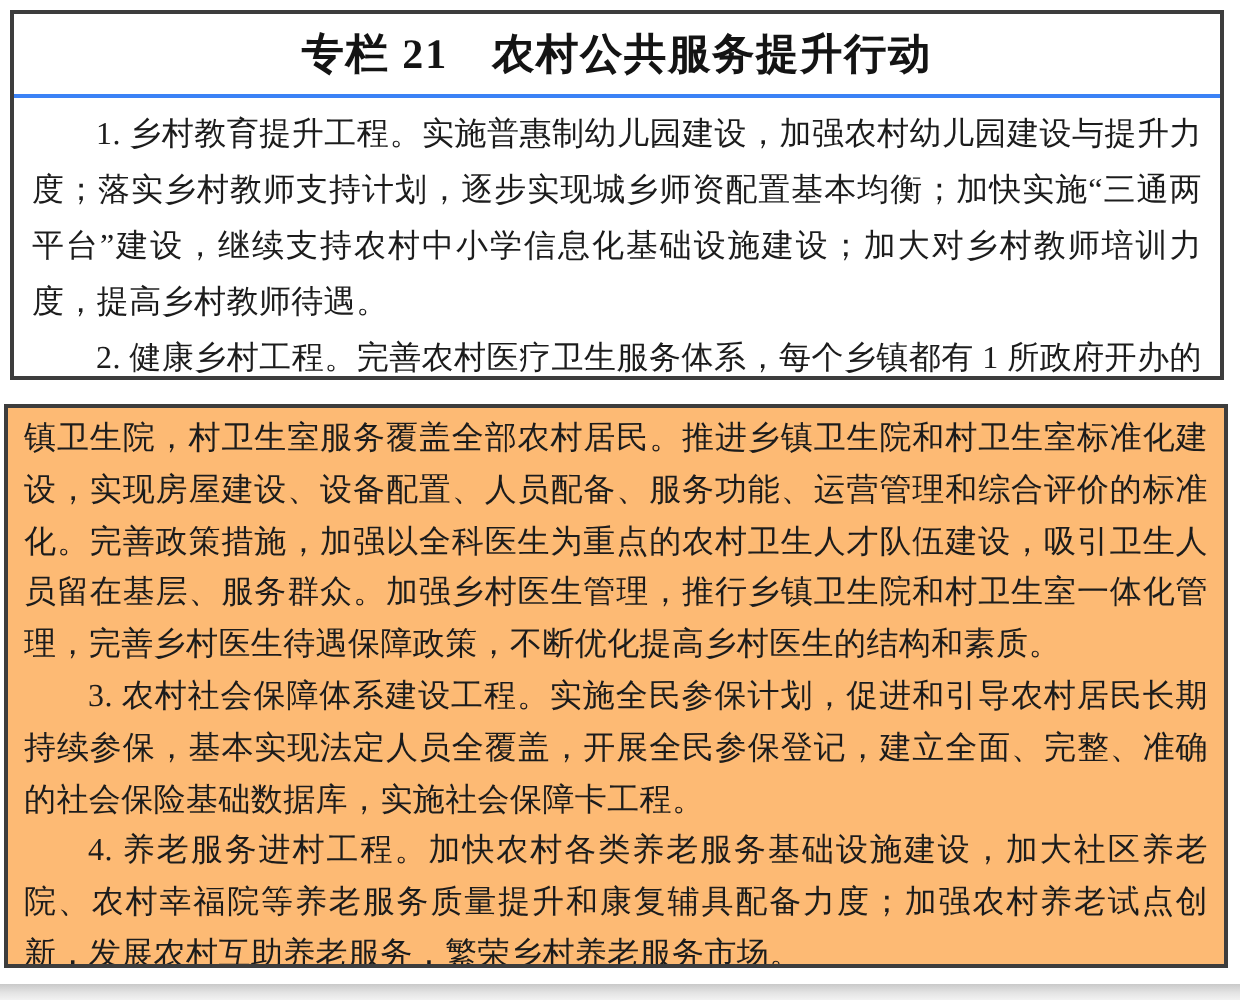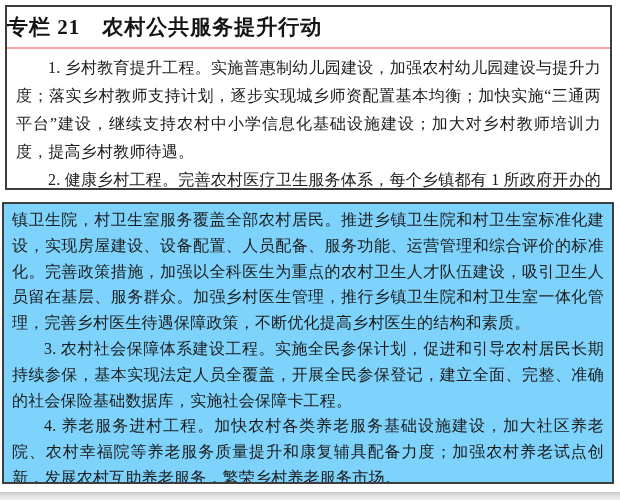--- a/index.html
+++ b/index.html
@@ -18,44 +18,45 @@
   .panel-top {
     position: absolute;
     left: 5px;
     top: 5px;
     width: 603px;
     border: 2px solid #3d3d3d;
     background: #ffffff;
   }
   .panel-title-row {
     height: 40px;
-    border-bottom: 2px solid #fca5a5;
+    border-bottom: 2px solid #3b82f6;
     display: flex;
     align-items: center;
+    justify-content: center;
   }
   .panel-title {
     font-size: 21px;
     font-weight: bold;
     letter-spacing: 1px;
     color: #141414;
     white-space: nowrap;
   }
   .panel-body-top {
     height: 131px;
     padding: 5px 9px 3px 9px;
     overflow: hidden;
   }
   .panel-bottom {
     position: absolute;
     left: 2px;
     top: 202px;
     width: 612px;
     height: 282px;
     border: 2px solid #3d3d3d;
-    background: #7dd3fc;
+    background: #fdba74;
     padding: 3px 8px 0 8px;
     box-sizing: border-box;
     overflow: hidden;
   }
   .para {
     margin: 0;
     font-size: 16px;
     line-height: 28px;
     text-align: justify;
     letter-spacing: 0.2px;

